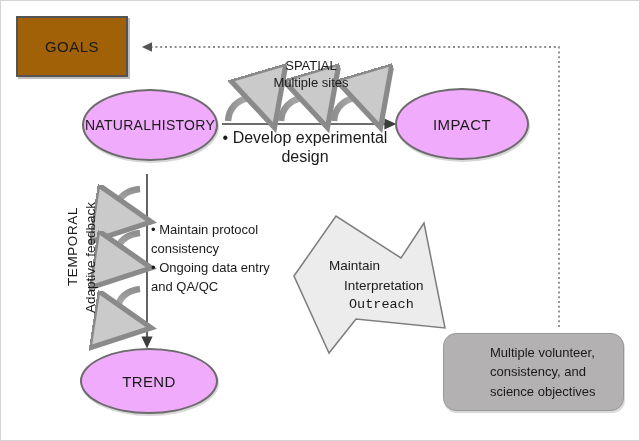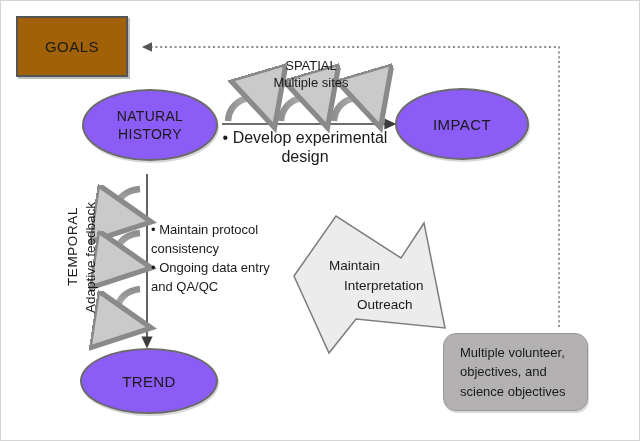--- a/index.html
+++ b/index.html
@@ -10,42 +10,42 @@
   }
   .layer{position:absolute;left:0;top:0;width:640px;height:441px;}
   .abs{position:absolute;}
   .goals-box{
     left:15px;top:15px;width:112px;height:61px;background:#a16207;
     border:2px solid #545454;box-sizing:border-box;
     display:flex;align-items:center;justify-content:center;
     font-size:15px;letter-spacing:.5px;box-shadow:2px 2px 0 rgba(110,110,110,.45);
   }
   .ellipse{
-    background:#8b5cf6;border:2px solid #6b6b6b;border-radius:50%;
-    display:flex;flex-direction:column;align-items:center;justify-content:center;
+    background:#f0abfc;border:2px solid #6b6b6b;border-radius:50%;
+    display:flex;flex-direction:row;align-items:center;justify-content:center;
     box-sizing:border-box;text-align:center;box-shadow:1px 2px 0 rgba(140,140,140,.35);
   }
   .nh{left:81px;top:88px;width:136px;height:72px;font-size:14px;line-height:18px;letter-spacing:.3px;}
   .impact{left:394px;top:87px;width:134px;height:72px;font-size:15px;letter-spacing:.4px;}
   .trend{left:79px;top:347px;width:138px;height:66px;font-size:15px;letter-spacing:.4px;}
   .spatial-block{left:245px;top:56px;width:130px;text-align:center;font-size:13px;line-height:17px;}
   .develop-block{left:220px;top:127px;width:168px;text-align:center;font-size:16px;line-height:19px;}
   .rot{transform:rotate(-90deg);text-align:center;font-size:13.5px;white-space:nowrap;}
   .temporal-label{left:21px;top:238px;width:100px;letter-spacing:.6px;}
   .adaptive-label{left:24px;top:249px;width:130px;}
   .left-bullets{left:150px;top:219px;width:160px;font-size:13px;line-height:19px;}
   .left-bullets .wrap{margin-left:0;}
   .arrow-text{left:328px;top:255px;font-size:13.5px;line-height:19.5px;}
   .arrow-text .ind1{margin-left:15px;}
-  .arrow-text .ind2{margin-left:28px;}
+  .arrow-text .ind2{margin-left:20px;font-family:Liberation Mono, monospace;}
   .objectives-box{
-    left:442px;top:332px;width:145px;height:78px;background:#b3b1b1;
+    left:442px;top:332px;width:181px;height:78px;background:#b3b1b1;
     border:1px solid #9a9797;border-radius:13px;box-sizing:border-box;
     display:flex;flex-direction:column;justify-content:center;
-    padding-left:16px;font-size:13px;line-height:19.5px;
+    padding-left:46px;font-size:13px;line-height:19.5px;
     box-shadow:1px 2px 0 rgba(150,150,150,.35);
   }
   .line{display:block;}
 </style>
 </head>
 <body>
 
 <div class="canvas">
 
   <svg class="layer" width="640" height="441" viewBox="0 0 640 441">
@@ -124,17 +124,17 @@
   </div>
 
   <div class="abs arrow-text">
     <span class="line">Maintain</span>
     <span class="line ind1">Interpretation</span>
     <span class="line ind2">Outreach</span>
   </div>
 
   <div class="abs objectives-box">
     <span class="line">Multiple volunteer,</span>
-    <span class="line">objectives, and</span>
+    <span class="line">consistency, and</span>
     <span class="line">science objectives</span>
   </div>
 
 </div>
 
 </body></html>

